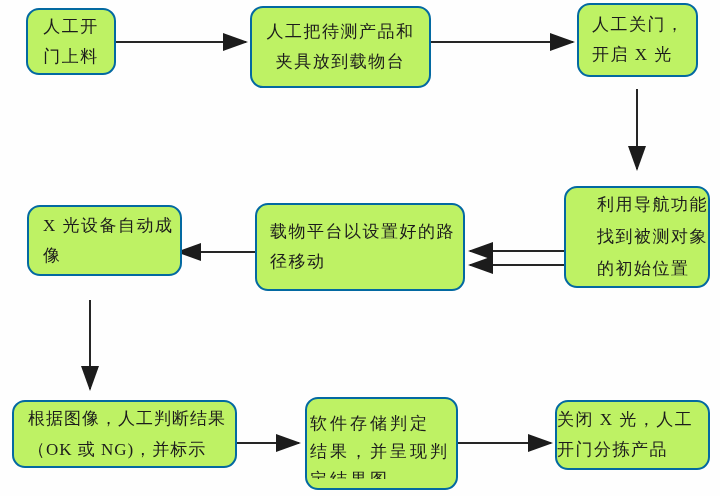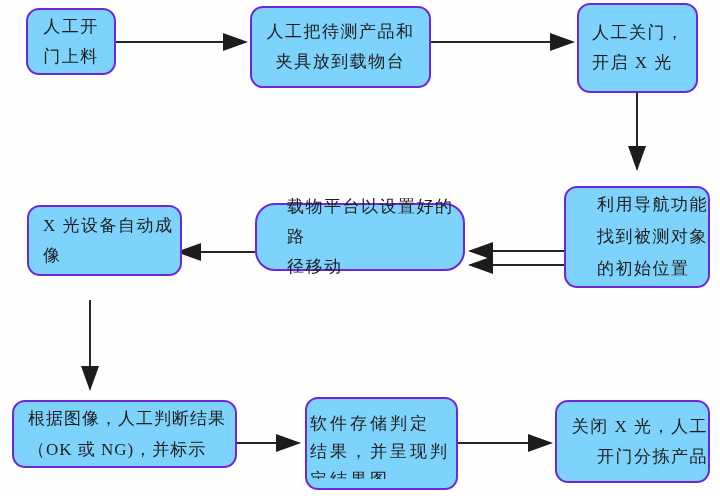--- a/index.html
+++ b/index.html
@@ -14,46 +14,46 @@
   }
   .arrow-layer {
     position: absolute;
     left: 0; top: 0;
     width: 720px; height: 496px;
     pointer-events: none;
   }
   .node {
     position: absolute;
     box-sizing: border-box;
-    border: 2px solid #6d28d9;
+    border: 2px solid #0369a1;
     border-radius: 13px;
-    background: #7dd3fc;
+    background: #bef264;
     display: flex;
     flex-direction: column;
     justify-content: center;
   }
   .node .txt {
     white-space: pre-line;
     font-size: 17px;
     line-height: 30px;
     letter-spacing: 1.5px;
   }
   .n1 { left: 26px;  top: 8px;   width: 90px;  height: 67px;  text-align: center; }
   .n2 { left: 250px; top: 6px;   width: 181px; height: 82px;  text-align: center; }
-  .n3 { left: 577px; top: 3px;   width: 121px; height: 90px;  padding-left: 13px; }
+  .n3 { left: 577px; top: 3px;   width: 121px; height: 74px;  padding-left: 13px; }
   .n4 { left: 564px; top: 186px; width: 146px; height: 102px; padding-left: 31px; }
   .n4 .txt { line-height: 32px; }
-  .n5 { left: 255px; top: 203px; width: 210px; height: 68px;  padding-left: 30px; border-radius: 20px; }
+  .n5 { left: 255px; top: 203px; width: 210px; height: 88px;  padding-left: 13px; }
   .n6 { left: 27px;  top: 205px; width: 155px; height: 71px;  padding-left: 14px; }
   .n7 { left: 12px;  top: 400px; width: 225px; height: 68px;  padding-left: 14px; }
   .n7 .txt { line-height: 31px; letter-spacing: 1px; }
   .n8 { left: 305px; top: 397px; width: 153px; height: 93px;
         justify-content: flex-start; padding: 11px 0 0 3px; }
   .n8 .txt { line-height: 28px; max-height: 69px; overflow: hidden; letter-spacing: 3px; }
-  .n9 { left: 555px; top: 400px; width: 155px; height: 83px;  text-align: right; }
+  .n9 { left: 555px; top: 400px; width: 155px; height: 70px;  text-align: left; }
 </style>
 </head>
 <body>
 
 <div class="stage">
 
   <svg class="arrow-layer" viewBox="0 0 720 496" xmlns="http://www.w3.org/2000/svg">
     <defs>
       <marker id="ah" markerWidth="13" markerHeight="10" refX="11.5" refY="4.5" orient="auto">
         <path d="M0,0 L12.5,4.5 L0,9 Z" fill="#1c1c1c"></path>

